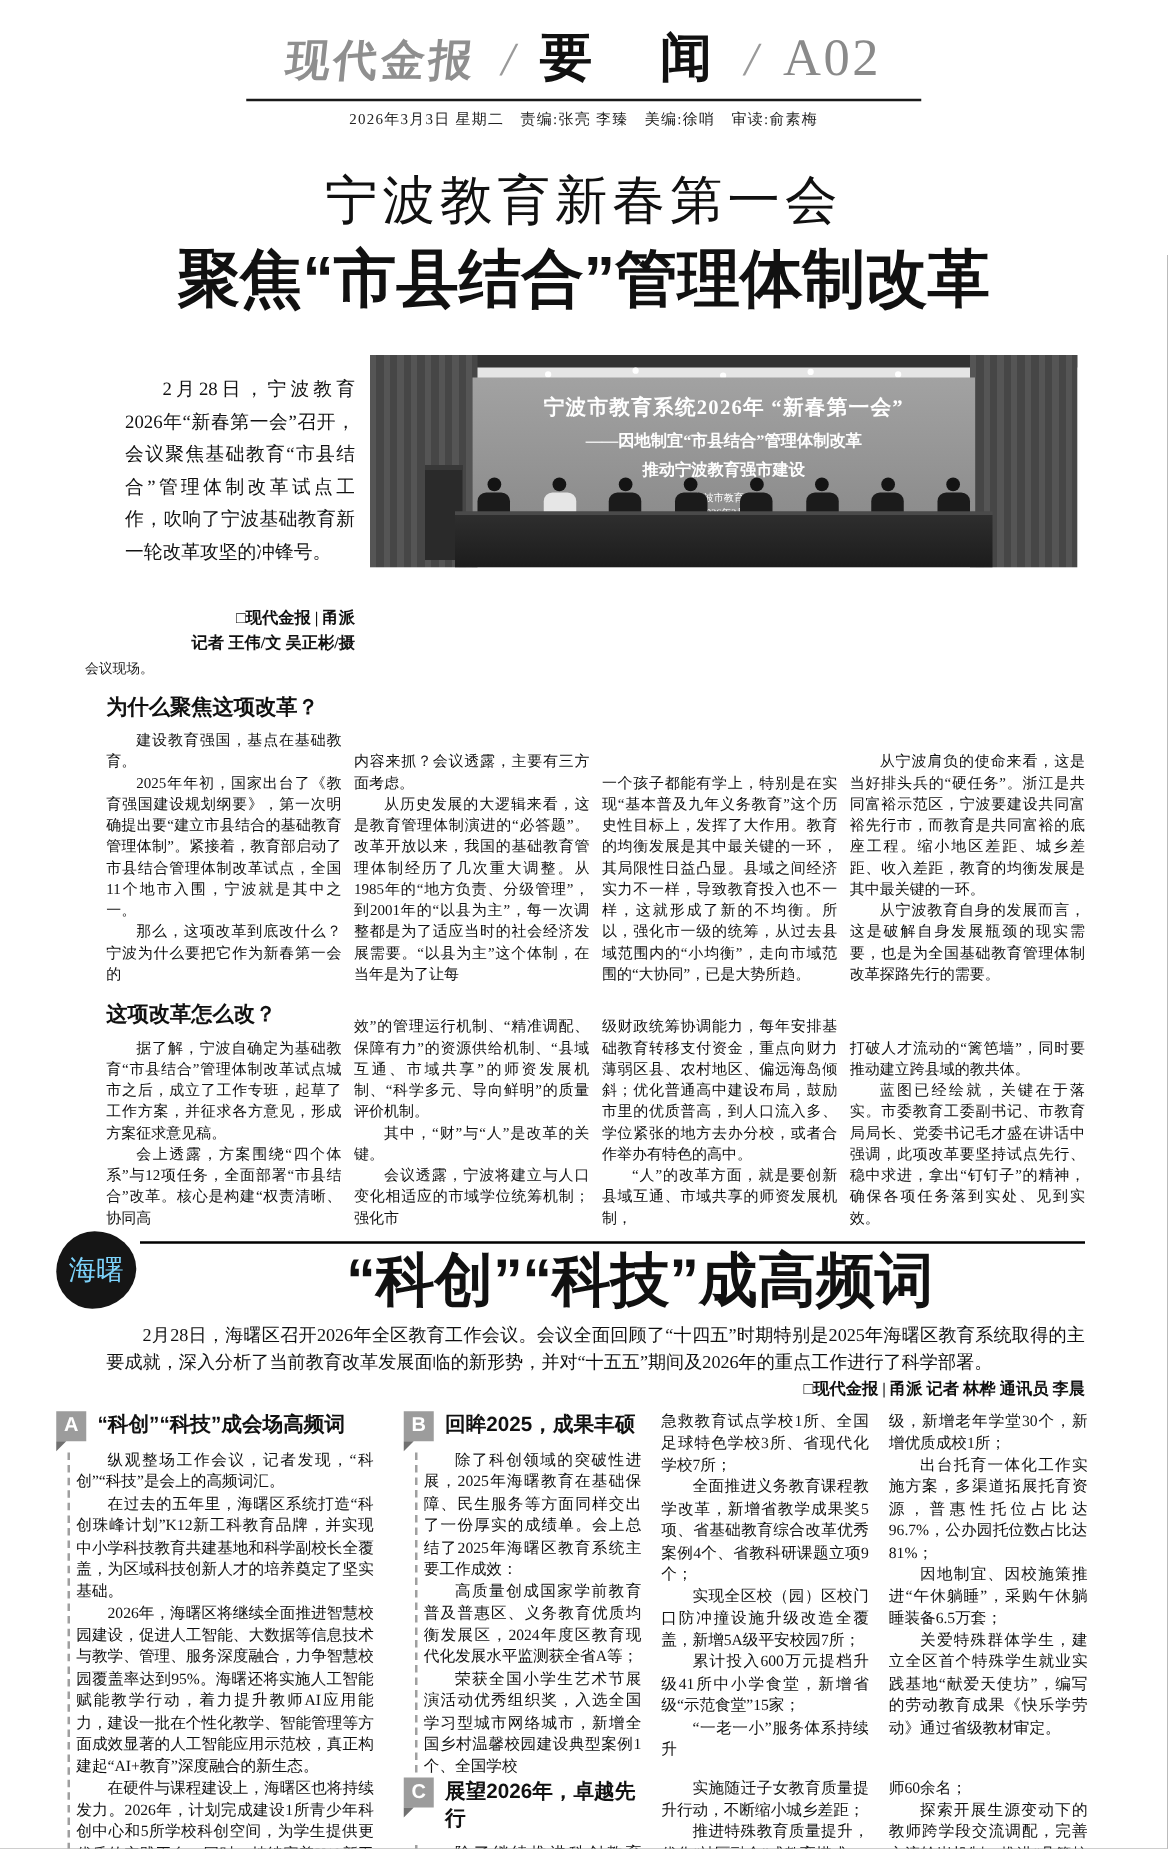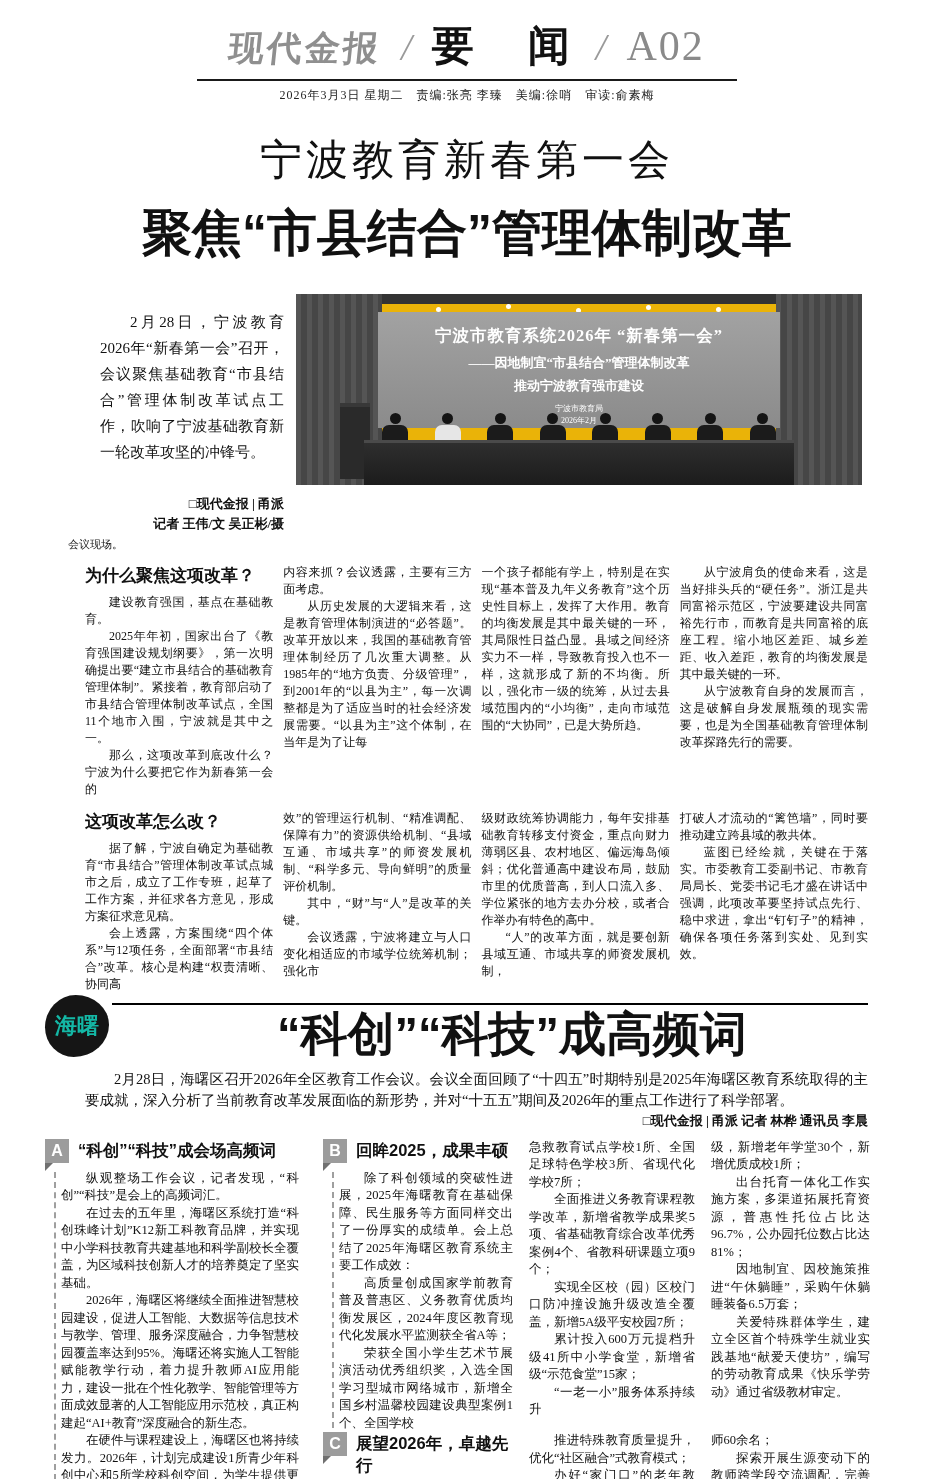--- a/index.html
+++ b/index.html
@@ -9,27 +9,27 @@
   .masthead{padding-top:18px;text-align:center;}
   .mast-row{display:flex;justify-content:center;align-items:baseline;gap:20px;}
   .paper-name{font-size:35px;font-weight:bold;color:#8f8f8f;letter-spacing:3px;transform:skewX(-6deg);}
   .mast-slash{font-size:38px;color:#9a9a9a;font-style:italic;}
   .mast-section{font-size:42px;font-weight:900;font-family:"Liberation Sans","DejaVu Sans",sans-serif;letter-spacing:6px;}
   .mast-pageno{font-size:42px;color:#8a8a8a;letter-spacing:2px;}
   .mast-rule{width:540px;margin:5px auto 6px;border-bottom:2px solid #1a1a1a;}
   .dateline{font-size:12px;letter-spacing:1px;color:#222;}
   
   .kicker{margin-top:28px;text-align:center;font-size:42px;font-weight:500;letter-spacing:4px;}
-  .headline1{text-align:center;font-size:50px;font-weight:900;font-family:"Liberation Sans","DejaVu Sans",sans-serif;margin-top:18px;line-height:1.08;}
+  .headline1{text-align:center;font-size:50px;font-weight:900;font-family:"Liberation Sans","DejaVu Sans",sans-serif;margin-top:8px;line-height:1.08;}
   
   .lede-row{display:flex;margin:16px 68px 0 100px;}
   .lede{width:196px;flex:none;box-sizing:border-box;padding-right:12px;display:flex;flex-direction:column;}
   .lede-text{font-size:15px;line-height:26px;text-align:justify;text-indent:2em;}
   .byline{text-align:right;font-weight:bold;font-size:13px;line-height:20px;margin-top:14px;}
-  .photo{position:relative;width:566px;height:191px;background:#eab308;overflow:hidden;flex:none;}
+  .photo{position:relative;width:566px;height:170px;background:#e5e5e5;overflow:hidden;flex:none;}
   .ph-curtain{position:absolute;top:0;bottom:0;width:86px;background:repeating-linear-gradient(90deg,#555 0 5px,#464646 5px 11px);}
   .ph-curtain.left{left:0}.ph-curtain.right{right:0}
   .ph-ceiling{position:absolute;top:0;left:0;right:0;height:10px;background:#333;}
   .ph-lights{position:absolute;top:11px;left:70px;width:5px;height:5px;border-radius:50%;background:#fff;
              box-shadow:70px 2px #fff,140px -1px #fff,210px 3px #fff,280px 0 #fff,350px 2px #fff,415px -1px #fff;}
   .ph-screen{position:absolute;left:82px;right:82px;top:18px;height:116px;background:linear-gradient(180deg,#a2a2a2,#8b8b8b);
              color:#fff;text-align:center;padding-top:13px;box-sizing:border-box;}
   .ph-t1{font-size:16.5px;font-weight:bold;letter-spacing:1px;}
   .ph-t2{font-size:13px;font-weight:bold;margin-top:7px;}
   .ph-t3{font-size:13px;font-weight:bold;margin-top:5px;}
@@ -38,30 +38,30 @@
   .ph-table{position:absolute;left:68px;right:68px;bottom:0;height:42px;background:linear-gradient(180deg,#2e2e2e,#1c1c1c);border-top:3px solid #4a4a4a;}
   .ph-people{position:absolute;left:86px;right:86px;bottom:38px;display:flex;justify-content:space-between;}
   .person{width:26px;}
   .person .head{width:11px;height:11px;border-radius:50%;background:#141414;margin:0 auto;}
   .person .torso{height:16px;border-radius:7px 7px 0 0;background:#1b1b1b;margin-top:1px;}
   .person.light .torso{background:#e6e6e6;}
   .person .namecard{width:16px;height:4px;background:#dcdcdc;margin:2px auto 0;}
   .ph-podium{position:absolute;left:44px;bottom:6px;width:30px;height:72px;background:#2a2a2a;border-top:4px solid #383838;}
   .caption{text-align:left;font-size:11px;margin:3px 68px 0;color:#222;font-family:Liberation Serif, serif;}
   
-  .band{display:flex;gap:10px;margin:12px 66px 0 85px;}
+  .band{display:flex;gap:10px;margin:12px 66px 0 85px;align-items:flex-end;}
   .bcol{flex:1;min-width:0;}
   .subhead{font-size:17px;font-weight:bold;font-family:"Liberation Sans","DejaVu Sans",sans-serif;margin:0 0 7px;}
   .p{font-size:12px;line-height:17px;text-align:justify;margin:0;}
   .ind{text-indent:2em;}
   
   .divider{margin:10px 66px 0 112px;border-top:2px solid #000;}
   .a2-head{position:relative;margin-top:2px;}
-  .region-badge{position:absolute;left:45px;top:-12px;width:64px;height:62px;background:#151515;color:#14b8a6;
-                font-weight:bold;font-size:22px;display:flex;align-items:center;justify-content:center;
+  .region-badge{position:absolute;left:45px;top:-12px;width:64px;height:62px;background:#151515;color:#7dd3fc;
+                font-weight:normal;font-size:22px;display:flex;align-items:center;justify-content:center;
                 border-radius:48% 52% 55% 45% / 52% 48% 52% 48%;}
   .a2-headline{text-align:center;font-size:47px;font-weight:900;font-family:"Liberation Sans","DejaVu Sans",sans-serif;margin:0 60px 0 150px;line-height:1.15;}
   .a2-intro{margin:8px 66px 0 85px;font-size:14.5px;line-height:21px;text-align:justify;text-indent:2em;}
   .a2-byline{margin:0 66px;text-align:right;font-weight:bold;font-size:13px;line-height:20px;}
   
   .bottom{display:flex;margin:8px 64px 0 45px;gap:24px;}
   .col-a{width:254px;flex:none;}
   .col-bc{flex:1;display:flex;flex-direction:column;min-width:0;}
   .row{display:flex;gap:16px;}
   .row-b{min-height:252px;}
@@ -266,20 +266,21 @@
             <div class="sec-head">
               <div class="abc-badge">C</div>
               <div class="sec-title">展望2026年，卓越先行</div>
             </div>
             <div class="sec-flow">
               <p class="p ind">除了继续推进科创教育外，2026年作为“十五五”规划的开局之年，海曙区教育系统还将重点围绕以下方面发力，致力于构建高质量教育体系、高品质育人生态、高效能治理格局：</p>
 
             </div>
           </div>
           <div class="bc2">
+            <p class="p ind">实施随迁子女教育质量提升行动，不断缩小城乡差距；</p>
             <p class="p ind">推进特殊教育质量提升，优化“社区融合”式教育模式；</p>
             <p class="p ind">办好“家门口”的老年教育，经常性参与教育的老年人口达到户籍老年人口23%；</p>
 
           </div>
           <div class="bc3">
             <p class="p">师60余名；</p>
             <p class="p ind">探索开展生源变动下的教师跨学段交流调配，完善交流轮岗机制，推进“县管校聘”改革，深化“强师计划”；</p>
 
           </div>
         </div>

